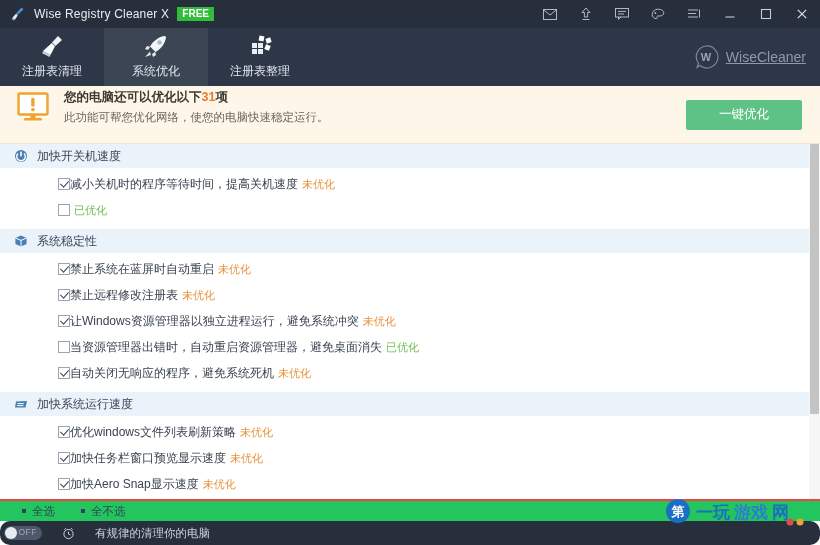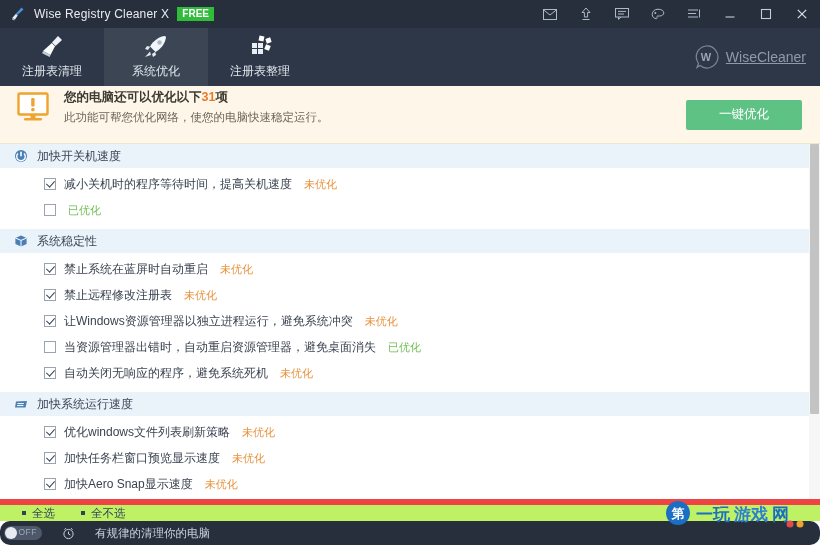--- a/index.html
+++ b/index.html
@@ -101,21 +101,21 @@
   }
   .section-head {
     height: 24px; background: #eaf2fa;
     display: flex; align-items: center;
     padding-left: 14px; gap: 9px;
   }
   .section-title { font-size: 12px; color: #3b4555; }
   .items { padding: 3px 0 6px; }
   .item {
     height: 26px; display: flex; align-items: center;
-    padding-left: 44px; gap: 8px; cursor: pointer;
+    padding-left: 58px; cursor: pointer;
   }
   .cbox {
     width: 12px; height: 12px; flex: 0 0 12px;
     border: 1px solid #9aa4b0; background: #ffffff;
     position: relative;
   }
   .cbox.checked::after {
     content: ""; position: absolute;
     left: 3px; top: 0px; width: 4px; height: 7px;
     border: solid #3a4350; border-width: 0 1.6px 1.6px 0;
@@ -132,22 +132,22 @@
     width: 11px; background: #f6f6f6;
   }
   .scroll-thumb {
     position: absolute; left: 1px; width: 9px;
     background: #c3c3c3; border-radius: 1px;
     cursor: pointer;
   }
 
   
   .selectbar {
-    height: 22px; background: #bef264;
-    border-top: 6px solid #ef4444;
+    height: 22px; background: #22c55e;
+    border-top: 2px solid #ef4444;
     display: flex; align-items: center;
     padding-left: 22px; gap: 26px;
     flex: 0 0 22px; position: relative;
   }
   .sel-link {
     font-size: 11.5px; color: #33425a;
     display: flex; align-items: center; gap: 6px;
     cursor: pointer;
   }
   .bullet {

